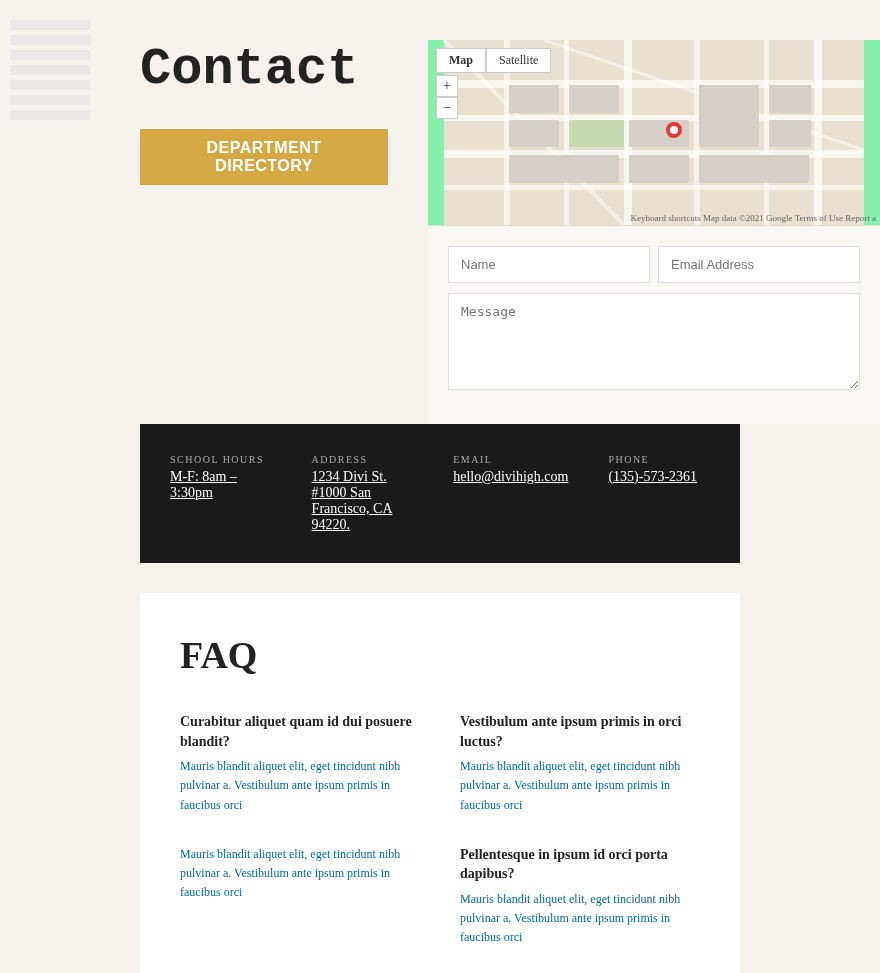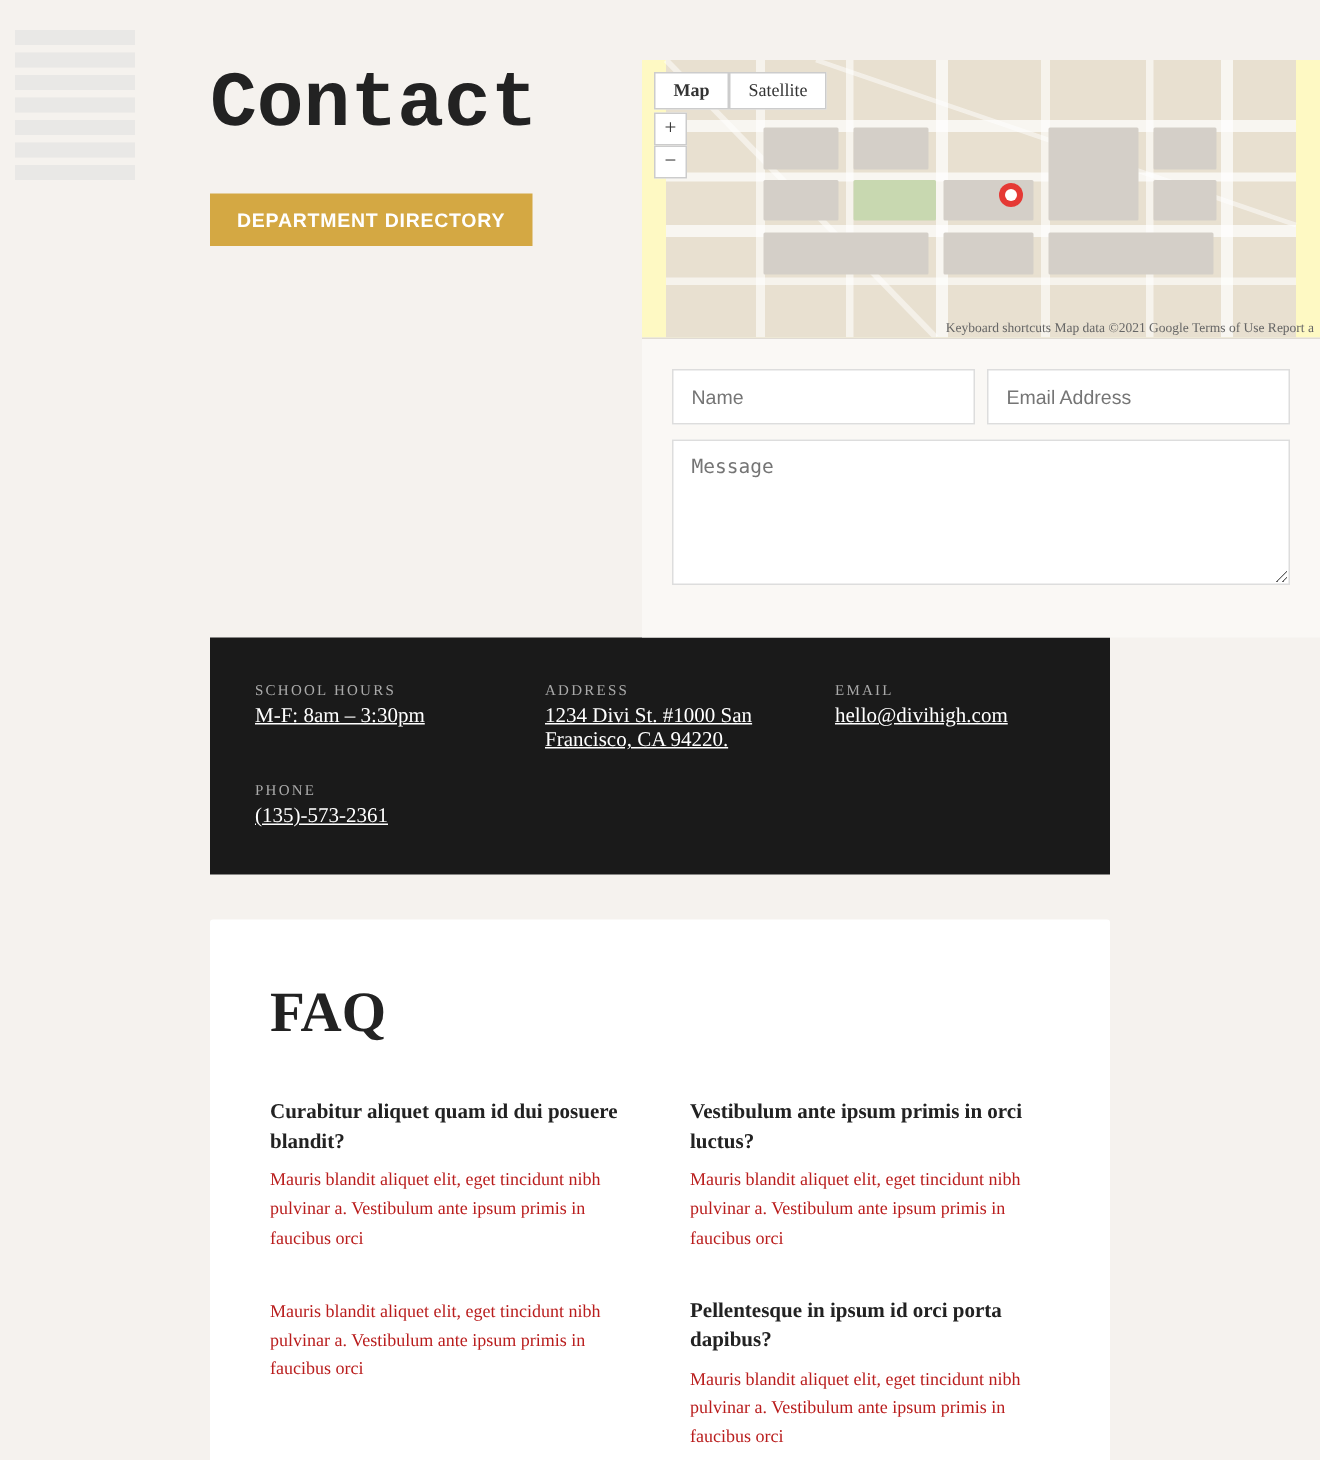--- a/index.html
+++ b/index.html
@@ -20,42 +20,42 @@
       font-weight: 700;
       color: #222;
       margin-bottom: 30px;
       font-family: Liberation Mono, monospace;
     }
     .dept-dir-btn {
       background: #d4a843;
       color: #fff;
       border: none;
       padding: 10px 18px;
-      font-size: 13px;
+      font-size: 16px;
       font-weight: 600;
       letter-spacing: 0.5px;
       cursor: pointer;
       text-transform: uppercase;
     }
     .right-panel {
       flex: 1;
       display: flex;
       flex-direction: column;
     }
     .map-container {
       width: 100%;
       height: 185px;
       background: #e8e0d5;
       position: relative;
       overflow: hidden;
     }
     .map-bg {
       width: 100%;
       height: 100%;
-      background: #fef9c3;
+      background: #86efac;
       position: relative;
     }
     .map-tabs {
       position: absolute;
       top: 8px;
       left: 8px;
       display: flex;
       gap: 0;
       z-index: 10;
     }
@@ -144,21 +144,21 @@
       cursor: pointer;
     }
 
     
     .info-black {
       background: #1a1a1a;
       color: #fff;
       margin: 0 140px 0 140px;
       padding: 30px 30px;
       display: grid;
-      grid-template-columns: 1fr 1fr 1fr;
+      grid-template-columns: 1fr 1fr 1fr 1fr;
       gap: 20px 40px;
     }
     .info-label {
       font-size: 10px;
       letter-spacing: 1.5px;
       text-transform: uppercase;
       color: #aaa;
       margin-bottom: 4px;
     }
     .info-value {
@@ -190,21 +190,21 @@
     }
     .faq-q {
       font-size: 14px;
       font-weight: 700;
       color: #222;
       margin-bottom: 6px;
       line-height: 1.4;
     }
     .faq-a {
       font-size: 12px;
-      color: #b91c1c;
+      color: #0369a1;
       line-height: 1.6;
     }
   </style>
 </head>
 <body>
 
 <div style="position:relative; background:#f5f2ee;">
   <div style="position:absolute; top:0; left:0; width:100px; padding: 20px 10px;">
     <div style="height:10px; background:#ddd; margin-bottom:5px; opacity:0.5; width:80px;"></div>
     <div style="height:10px; background:#ddd; margin-bottom:5px; opacity:0.5; width:80px;"></div>

